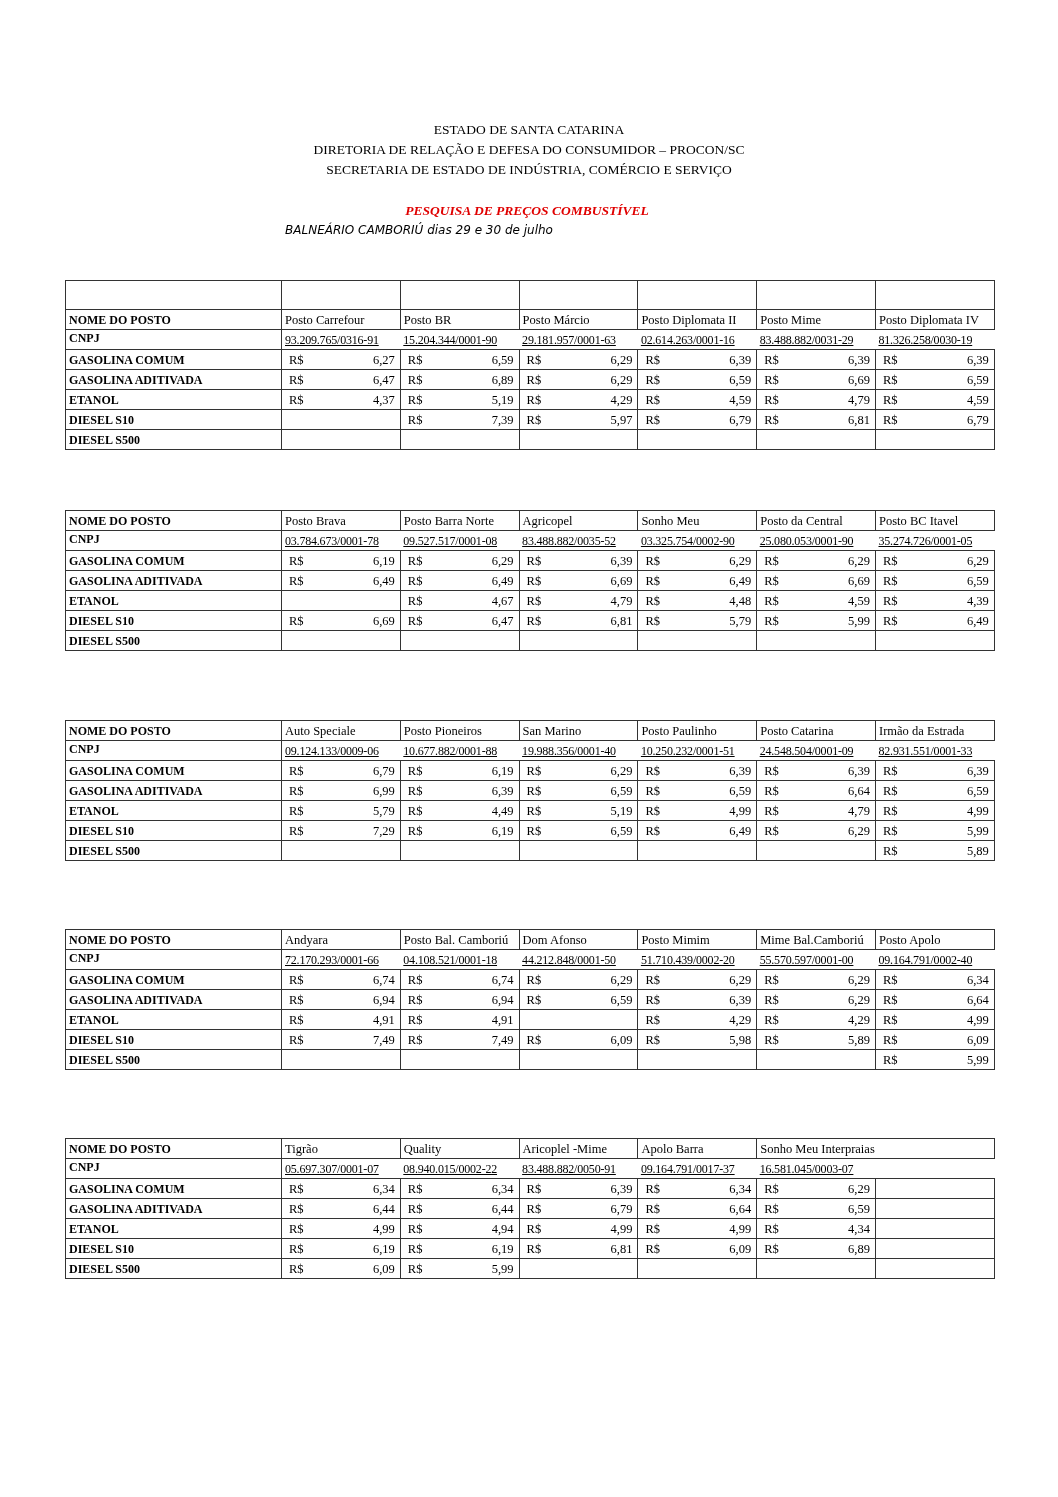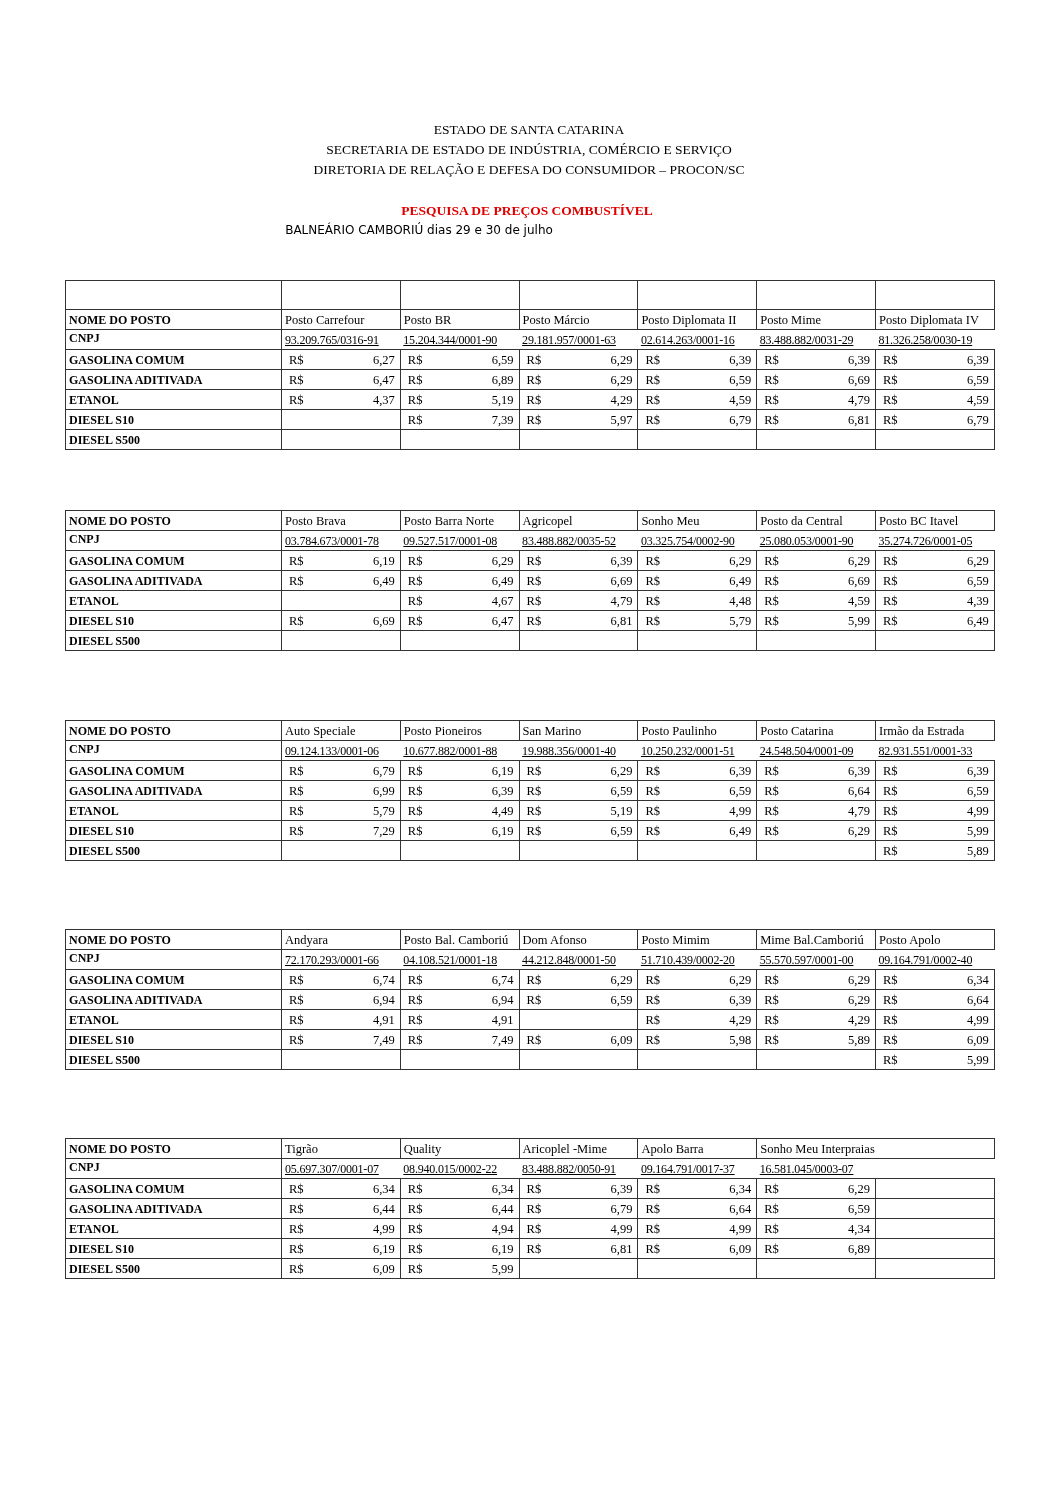--- a/index.html
+++ b/index.html
@@ -1,41 +1,41 @@
 <!DOCTYPE html>
 <html><head>
   <meta charset="utf-8">
   <style>
     html, body { margin: 0; padding: 0; background: #ffffff; }
     body { width: 1058px; height: 1497px; position: relative; font-family: "Liberation Serif", serif; color: #000; overflow: hidden; }
     .header { position: absolute; top: 120px; left: 0; width: 1058px; text-align: center; font-size: 13.5px; line-height: 20px; }
     .header div { white-space: nowrap; }
     .title { position: absolute; top: 203px; left: 0; width: 1058px; text-align: center; font-size: 13.5px; font-weight: bold; color: #e00000; }
     .subtitle { position: absolute; top: 223px; left: 0; width: 842px; text-align: center; font-size: 13px; font-family: "DejaVu Sans", sans-serif; font-size: 12px; }
-    .title span, .subtitle span { position: relative; left: -2px; }
+    .title span, .subtitle span { position: relative; left: -2px; font-style: italic; }
     table.price { position: absolute; left: 65px; width: 929px; border-collapse: collapse; table-layout: fixed; font-size: 12.5px; }
     table.price td { height: 19px; padding: 0 3px; border: 1.5px solid #333; white-space: nowrap; overflow: hidden; vertical-align: bottom; line-height: 17px; }
     table.price col.lbl { width: 216px; }
     table.price col.st { width: 118.8px; }
     td.rowlabel { font-weight: bold; font-size: 12px; }
     tr.blank td { height: 28px; }
     tr.cnpj td { border-top: none; border-bottom: none; border-left: none; border-right: none; }
     tr.cnpj td.rowlabel { border-left: 1.5px solid #333; border-right: 1.5px solid #333; vertical-align: top; }
     tr.cnpj td.cnpjval { letter-spacing: -0.2px; font-size: 12px; text-decoration: underline; }
     tr.namerow td.stname { font-size: 12.5px; }
     .cur { float: left; padding-left: 4px; }
     .val { float: right; padding-right: 2px; }
   </style>
 </head>
 <body>
 
 <div class="header">
   <div>ESTADO DE SANTA CATARINA</div>
+  <div>DIRETORIA DE RELAÇÃO E DEFESA DO CONSUMIDOR – PROCON/SC</div>
   <div>SECRETARIA DE ESTADO DE INDÚSTRIA, COMÉRCIO E SERVIÇO</div>
-  <div>DIRETORIA DE RELAÇÃO E DEFESA DO CONSUMIDOR – PROCON/SC</div>
 </div>
 <div class="title" style="color: rgb(224, 0, 0);"><span>PESQUISA DE PREÇOS COMBUSTÍVEL</span></div>
 <div class="subtitle"><span>BALNEÁRIO CAMBORIÚ dias 29 e 30 de julho</span></div>
 
 <div id="tables">
     <table class="price" style="top: 280px;">
       <colgroup>
         <col class="lbl">
         <col class="st">
         <col class="st">
@@ -348,21 +348,21 @@
           <td class="rowlabel">NOME DO POSTO</td>
           <td class="stname">Auto Speciale</td>
           <td class="stname">Posto Pioneiros</td>
           <td class="stname">San Marino</td>
           <td class="stname">Posto Paulinho</td>
           <td class="stname">Posto Catarina</td>
           <td class="stname">Irmão da Estrada</td>
         </tr>
         <tr class="cnpj">
           <td class="rowlabel">CNPJ</td>
-          <td class="cnpjval">09.124.133/0001-06</td>
+          <td class="cnpjval">09.124.133/0009-06</td>
           <td class="cnpjval">10.677.882/0001-88</td>
           <td class="cnpjval">19.988.356/0001-40</td>
           <td class="cnpjval">10.250.232/0001-51</td>
           <td class="cnpjval">24.548.504/0001-09</td>
           <td class="cnpjval">82.931.551/0001-33</td>
         </tr>
         <tr>
           <td class="rowlabel">GASOLINA COMUM</td>
           <td>
             <span class="cur">R$</span>

